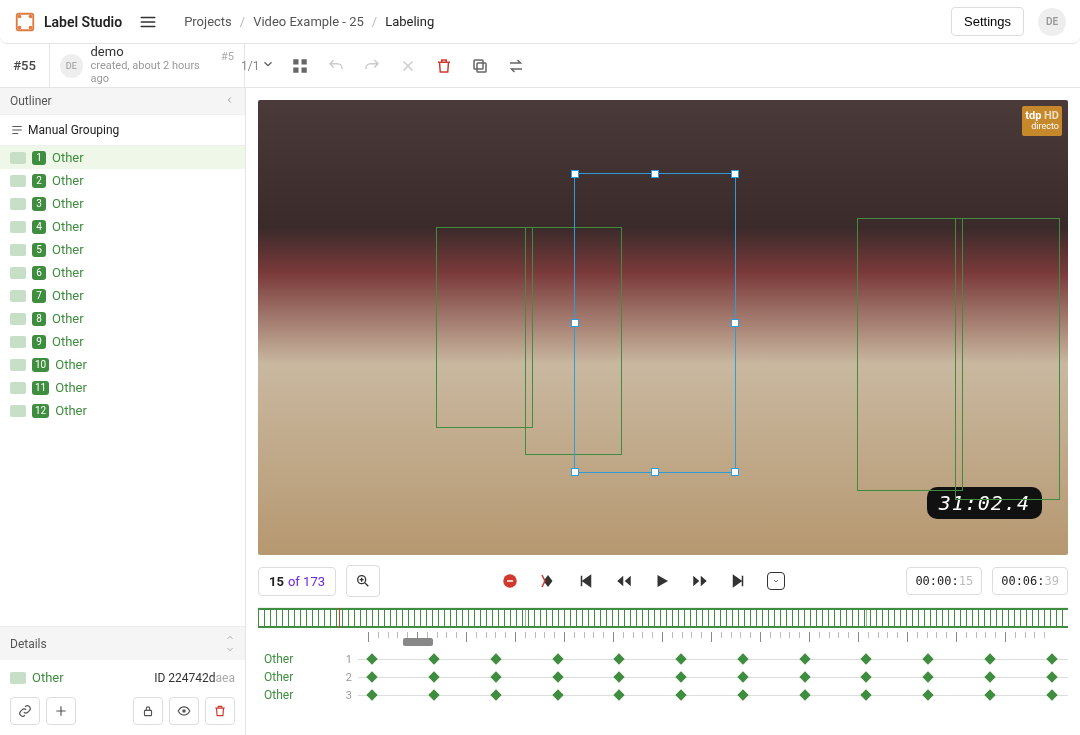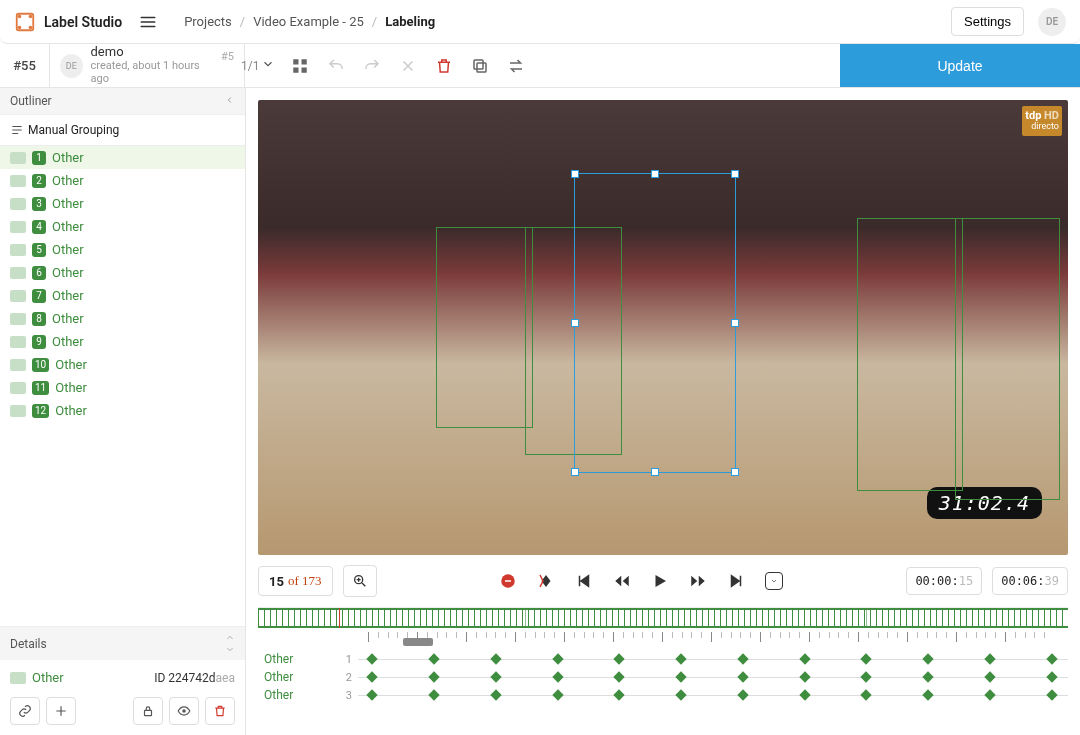--- a/index.html
+++ b/index.html
@@ -9,21 +9,21 @@
     .topbar { display: flex; align-items: center; height: 44px; border-bottom: 1px solid #e5e5e5; padding: 0 14px; gap: 14px; border-radius: 7px; }
     .logo-wrap { display: flex; align-items: center; gap: 8px; }
     .logo { width: 22px; height: 22px; }
     .logo svg { width: 100%; height: 100%; }
     .brand { font-weight: 600; font-size: 14px; }
     .menu-icon { width: 24px; height: 24px; cursor: pointer; display: flex; align-items:center; justify-content:center; }
     .menu-icon svg { width: 18px; height: 18px; }
     .breadcrumbs { display: flex; align-items: center; gap: 8px; color: #555; margin-left: 10px; }
     .breadcrumbs .sep { color: #bbb; }
     .breadcrumbs .crumb { cursor: pointer; }
-    .breadcrumbs .current { font-weight: 700; color: #222; text-align: center; }
+    .breadcrumbs .current { font-weight: 400; color: #222; text-align: center; }
     .spacer { flex: 1; }
     .settings-btn { border: 1px solid #ddd; background: #fff; border-radius: 4px; padding: 6px 12px; cursor: pointer; font-size: 13px; }
     .avatar { width: 28px; height: 28px; border-radius: 50%; background: #eee; color: #999; font-size: 10px; display: flex; align-items: center; justify-content: center; font-weight: 600; }
 
     
     .taskbar { display: flex; align-items: center; height: 44px; border-bottom: 1px solid #e5e5e5; }
     .task-left { width: 50px; text-align: center; font-weight: 500; color: #444; border-right: 1px solid #e5e5e5; height: 100%; display: flex; align-items: center; justify-content: center; }
     .task-meta { flex: 0 0 195px; display: flex; align-items: center; padding: 0 10px; height: 100%; border-right: 1px solid #e5e5e5; gap: 8px; }
     .task-meta .mini-avatar { width: 24px; height: 24px; border-radius: 50%; background: #eee; color: #999; font-size: 9px; display: flex; align-items: center; justify-content: center; }
     .task-meta-info { line-height: 1.15; }
@@ -76,21 +76,21 @@
     .watermark-top .sub { font-size: 9px; font-weight: 400; }
     .timer-overlay { position: absolute; bottom: 36px; right: 26px; background: #111; color: #fff; padding: 4px 12px; font-size: 20px; font-family: monospace; font-style: italic; letter-spacing: 1px; border-radius: 10px; }
     .bbox { position: absolute; border: 1px solid #3f8d3f; }
     .bbox.sel { border: 1px solid #2d9cdb; }
     .handle { position: absolute; width: 8px; height: 8px; background: #fff; border: 1px solid #2d9cdb; margin: -4px; }
 
     
     .vcontrols { display: flex; align-items: center; gap: 10px; }
     .frame-box { border: 1px solid #ddd; border-radius: 4px; padding: 6px 10px; display: flex; align-items:center; gap: 4px; font-size: 13px; }
     .frame-box .cur { font-weight: 700; }
-    .frame-box .of { color: #c2410c; font-family: Liberation Serif, serif; }
+    .frame-box .of { color: #6d28d9; }
     .zoom-btn { border: 1px solid #ddd; border-radius: 4px; width: 34px; height: 32px; display: flex; align-items: center; justify-content: center; cursor: pointer; }
     .transport { flex: 1; display: flex; align-items: center; justify-content: center; gap: 20px; }
     .tbtn { width: 18px; height: 18px; cursor: pointer; display: flex; align-items: center; justify-content: center; color: #333; }
     .tbtn.red { color: #d0392e; }
     .tbtn svg { width: 100%; height: 100%; }
     .tbox { border: 1px solid #333; border-radius: 4px; padding: 2px 4px; }
     .timebox { border: 1px solid #ddd; border-radius: 4px; padding: 6px 8px; font-family: monospace; font-size: 12px; cursor: pointer; }
     .timebox .msec { color: #bbb; }
 
     
@@ -142,21 +142,21 @@
   <button class="settings-btn">Settings</button>
   <div class="avatar">DE</div>
 </div>
 
 <div class="taskbar">
   <div class="task-left">#55</div>
   <div class="task-meta">
     <div class="mini-avatar">DE</div>
     <div class="task-meta-info">
       <div class="name">demo</div>
-      <div class="sub">created, about 1 hours ago</div>
+      <div class="sub">created, about 2 hours ago</div>
     </div>
     <div class="id-top">#5</div>
   </div>
   <div class="task-nav">
     <span>1/1</span>
     <span style="width:14px"><svg viewBox="0 0 24 24">
           <path d="M6 9l6 6 6-6" fill="none" stroke="#555" stroke-width="2"></path>
         </svg></span>
   </div>
   <div class="toolbar-icons">
@@ -193,21 +193,20 @@
           <rect x="8" y="8" width="12" height="12" rx="1" fill="none" stroke="currentColor" stroke-width="2"></rect>
           <rect x="4" y="4" width="12" height="12" rx="1" fill="none" stroke="currentColor" stroke-width="2"></rect>
         </svg>
       </span>
     <span class="tb-btn">
         <svg viewBox="0 0 24 24">
           <path d="M4 8h14l-4-4M20 16H6l4 4" fill="none" stroke="currentColor" stroke-width="2"></path>
         </svg>
       </span>
   </div>
-  <button class="update-btn">Update</button>
 </div>
 
 <div class="main">
 
   <div class="sidebar">
     <div class="sidebar-header">
       <span>Outliner</span>
       <span><svg viewBox="0 0 24 24">
             <path d="M14 6l-6 6 6 6" fill="none" stroke="#888" stroke-width="2"></path>
           </svg></span>

